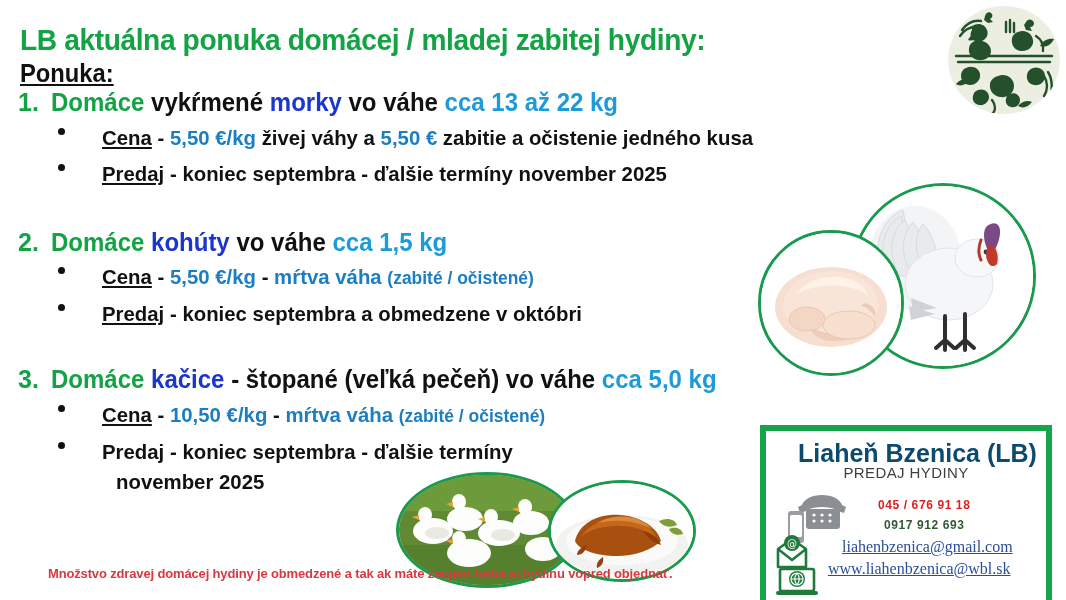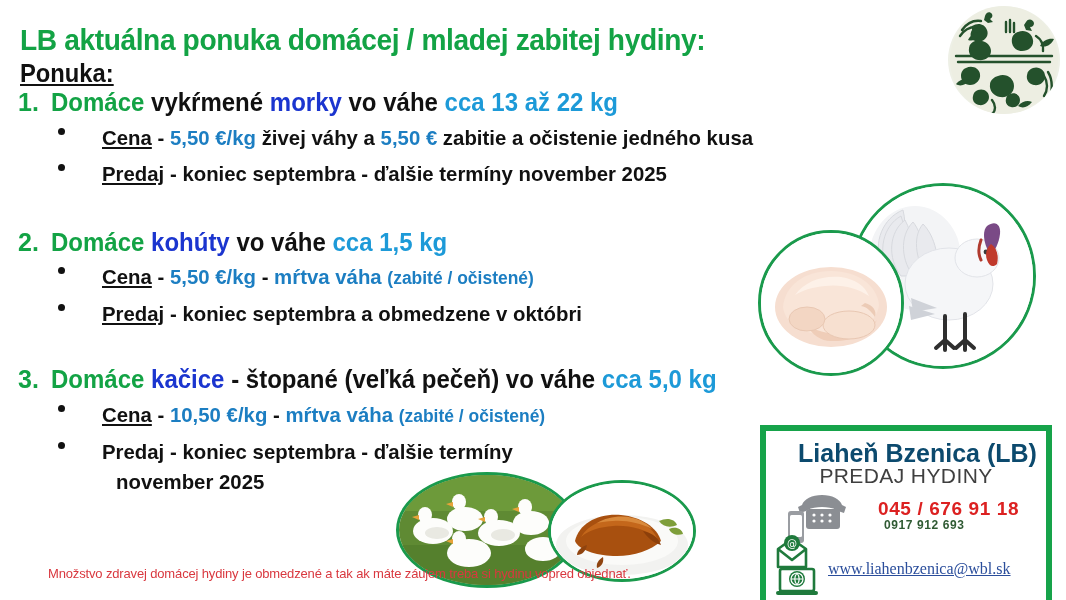--- a/index.html
+++ b/index.html
@@ -54,21 +54,21 @@
     background:#111111;
   }
   .bullet .btext{display:inline-block;margin-left:44px;
     transform:scaleX(0.97);transform-origin:left center;}
   .u{text-decoration:underline;text-underline-offset:2px;}
   .sm{font-size:18px;}
 
   
   .note{
     position:absolute;left:48px;top:566px;
-    font-size:13px;color:#d9383f;font-weight:400;
+    font-size:13px;color:#d9383f;font-weight:700;
     letter-spacing:-0.15px;white-space:nowrap;
   }
 
   
   .logo{
     position:absolute;left:948px;top:6px;
     width:112px;height:108px;border-radius:50%;
     background:#eef0e6;overflow:hidden;
   }
   .logo svg{display:block;}
@@ -93,25 +93,25 @@
     width:292px;height:178px;
     border:6px solid #16a34a;border-bottom:none;
     background:#ffffff;box-sizing:border-box;
   }
   .c-name{
     position:absolute;left:0;right:0;top:8px;text-align:center;
     font-size:25px;font-weight:bold;color:#0c4a6e;margin-left:23px;
   }
   .c-sub{
     position:absolute;left:0;right:0;top:33px;text-align:center;
-    font-size:21px;color:#3f3f3f;letter-spacing:0.4px;
+    font-size:15px;color:#3f3f3f;letter-spacing:0.4px;
   }
   .c-tel1{
     position:absolute;left:112px;top:67px;
-    font-size:19px;font-weight:bold;color:#dc2121;letter-spacing:0.6px;
+    font-size:12px;font-weight:bold;color:#dc2121;letter-spacing:0.6px;
   }
   .c-tel2{
     position:absolute;left:118px;top:87px;
     font-size:12px;font-weight:bold;color:#2f5a33;letter-spacing:0.6px;
   }
   .c-mail{
     position:absolute;left:76px;top:107px;
     font-size:16px;color:#2a4d9b;text-decoration:underline;
     font-family:"Liberation Serif",serif;
   }
@@ -308,18 +308,19 @@
           <g stroke="#ffffff" stroke-width="1.2" fill="none">
             <circle cx="21" cy="90" r="6"></circle>
             <path d="M15 90h12M21 84c3 4 3 8 0 12M21 84c-3 4-3 8 0 12"></path>
           </g>
         </g>
       </svg>
     </div>
 
     <div class="c-tel1">045 / 676 91 18</div>
     <div class="c-tel2">0917 912 693</div>
+    <a class="c-mail" href="#">liahenbzenica@gmail.com</a>
     <a class="c-web" href="#">www.liahenbzenica@wbl.sk</a>
   </div>
 
   <div class="note">Množstvo zdravej domácej hydiny je obmedzené a tak ak máte záujem treba si hydinu vopred objednať.</div>
 
 </div>
 
 </body></html>

